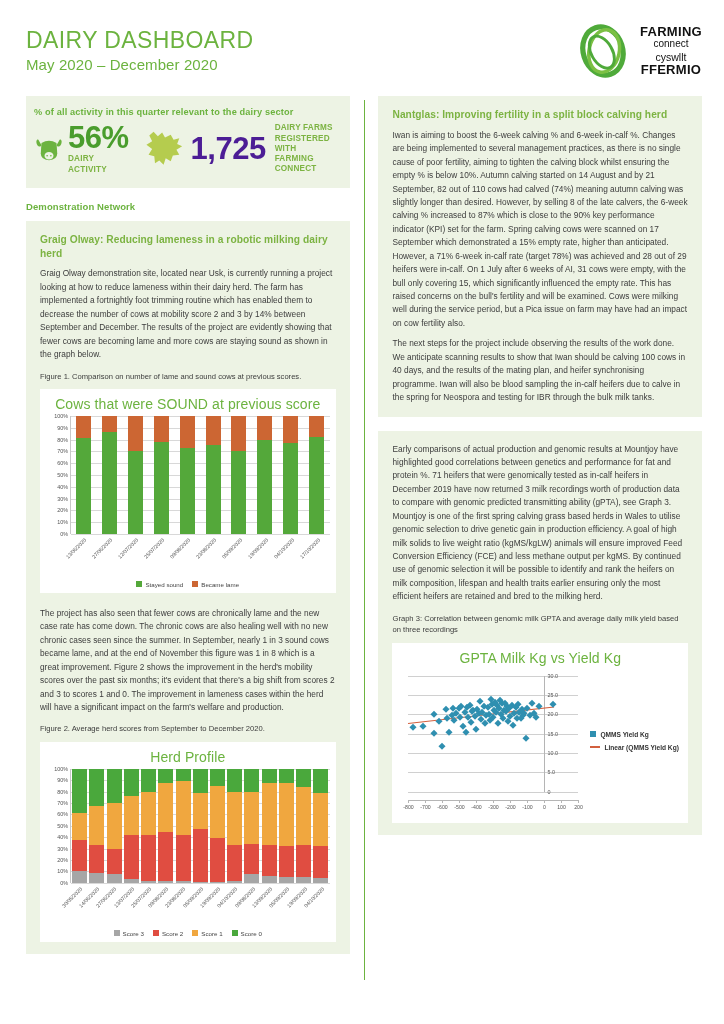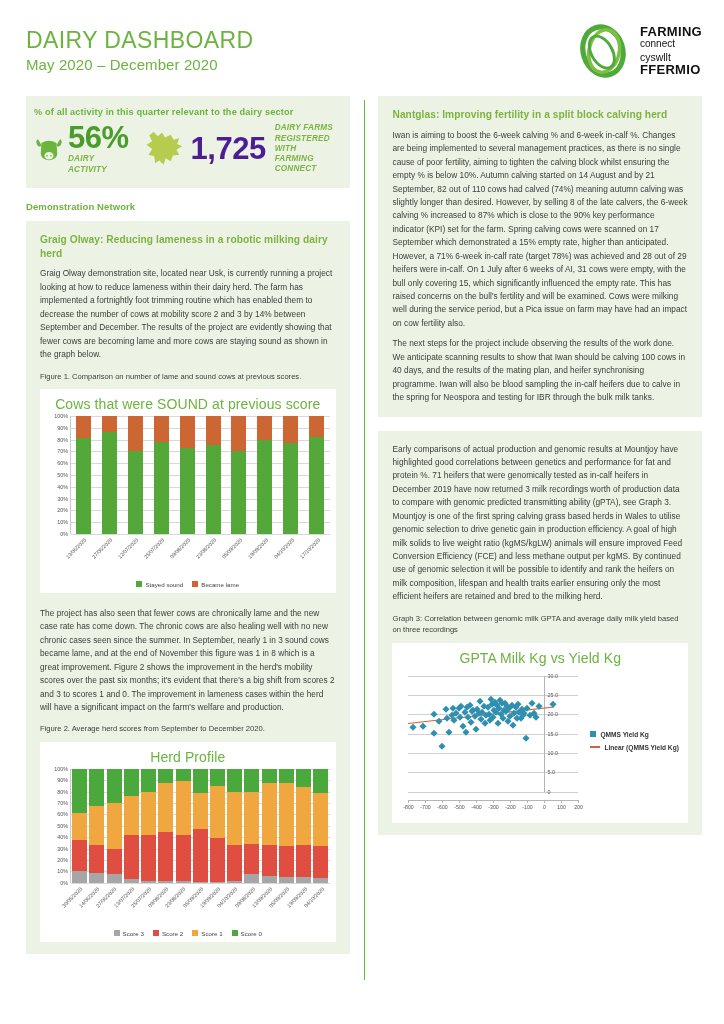--- a/index.html
+++ b/index.html
@@ -17,21 +17,21 @@
   .dash-title {
     font-size: 23px; letter-spacing: .4px; color: #6cb33f;
     font-weight: 400; line-height: 1.1;
   }
   .dash-sub {
     font-size: 15px; color: #6cb33f; font-weight: 400;
     margin-top: 3px; letter-spacing: .1px;
   }
   .logo-wrap {
     position: absolute; right: 22px; top: 22px;
-    display: flex; align-items: center; gap: 8px;
+    display: flex; align-items: center; gap: 8px; text-align: center;
   }
   .logo-mark { width: 58px; height: 58px; }
   .logo-text { line-height: 1.08; }
   .lt1 { font-size: 13px; font-weight: bold; color: #111; letter-spacing: .3px; }
   .lt2 { font-size: 10px; color: #111; }
   .lt3 { font-size: 10.5px; color: #111; margin-top: 2px; }
   .lt4 { font-size: 13px; font-weight: bold; color: #111; letter-spacing: .3px; }
 
   
   .cols { position: relative; display: flex; gap: 0; padding: 0 22px 0 26px; }
@@ -53,21 +53,21 @@
   .stat-row { display: flex; align-items: center; gap: 4px; }
   .stat-grp { display: flex; align-items: center; gap: 4px; }
   .cow-ico { width: 30px; height: 30px; flex: none; }
   .big-num {
     font-size: 31px; font-weight: bold; color: #4a9d2d;
     line-height: .95; letter-spacing: -.5px;
   }
   .big-num.olive { color: #4c1d95; }
   .stat-cap {
     font-size: 8.2px; font-weight: bold; color: #7cb342;
-    letter-spacing: .2px; line-height: 1.25; font-style: italic;
+    letter-spacing: .2px; line-height: 1.25;
   }
   .under-cap { margin-top: 2px; }
   .wales-ico { width: 44px; height: 40px; flex: none; margin-left: 10px; }
   .stat-cap-blk { margin-left: 5px; }
 
   .section-label {
     font-size: 9.5px; font-weight: bold; color: #6cb33f;
     margin: 13px 0 9px 0; letter-spacing: .1px;
   }
 

